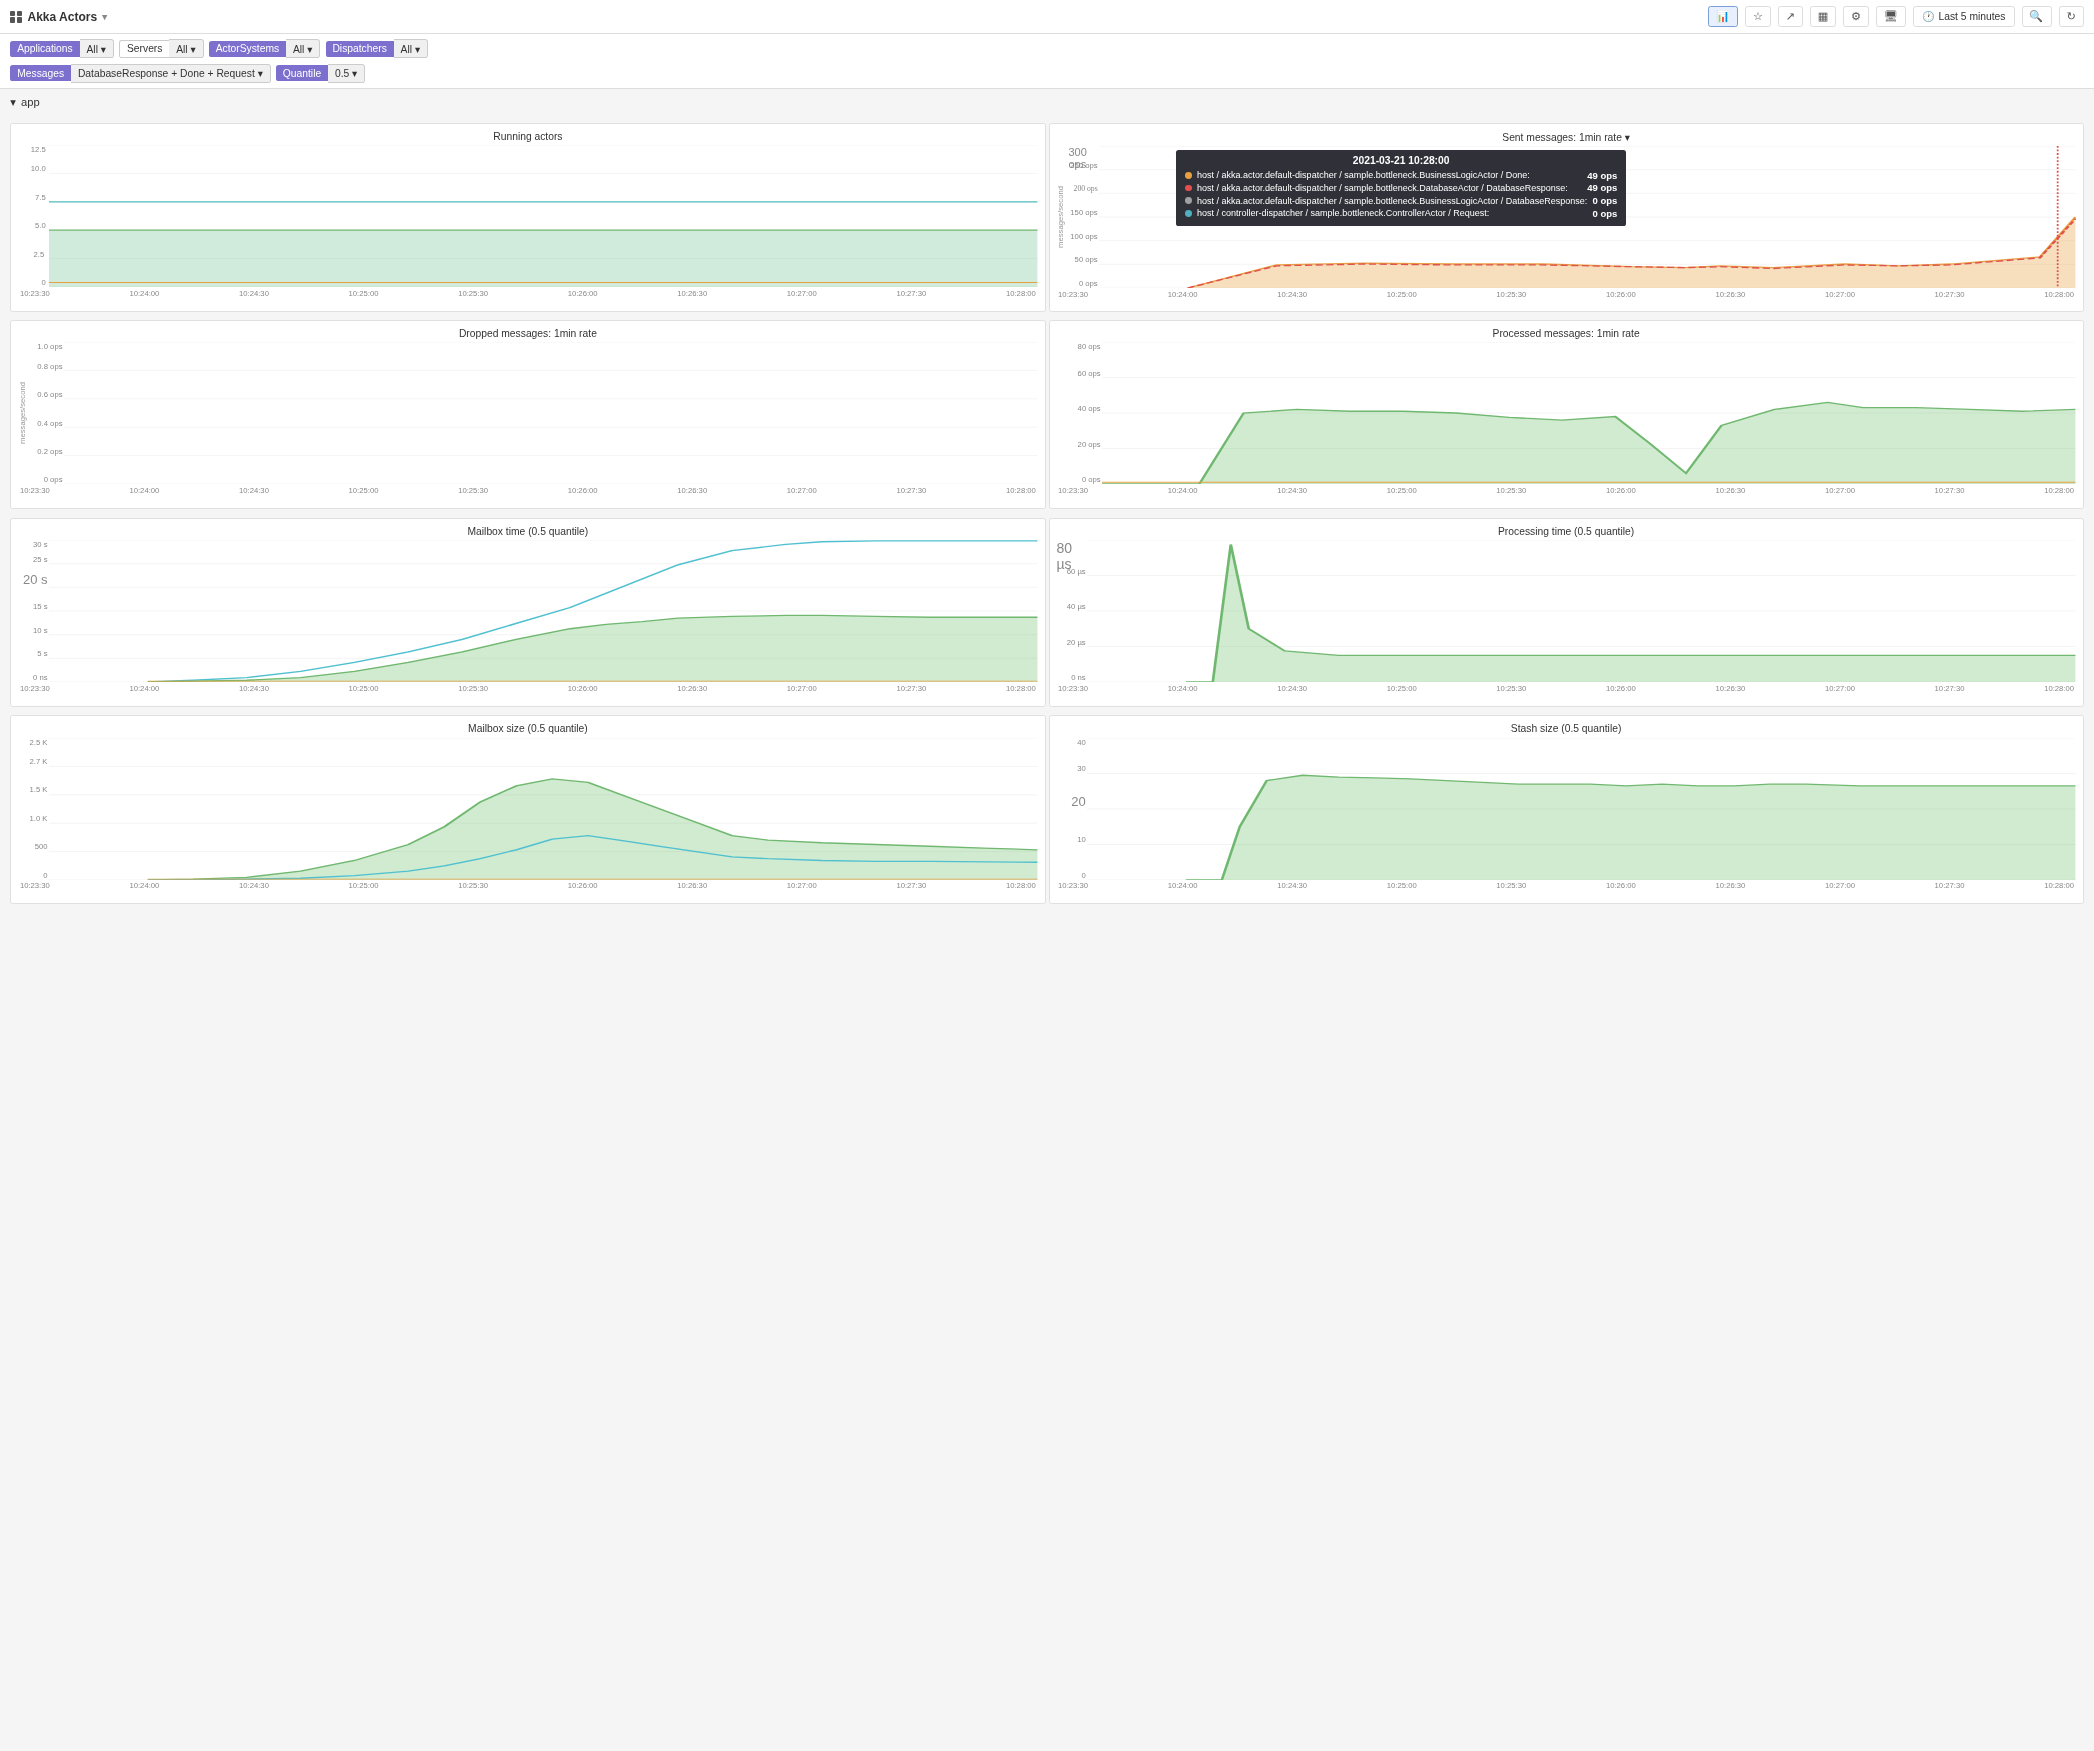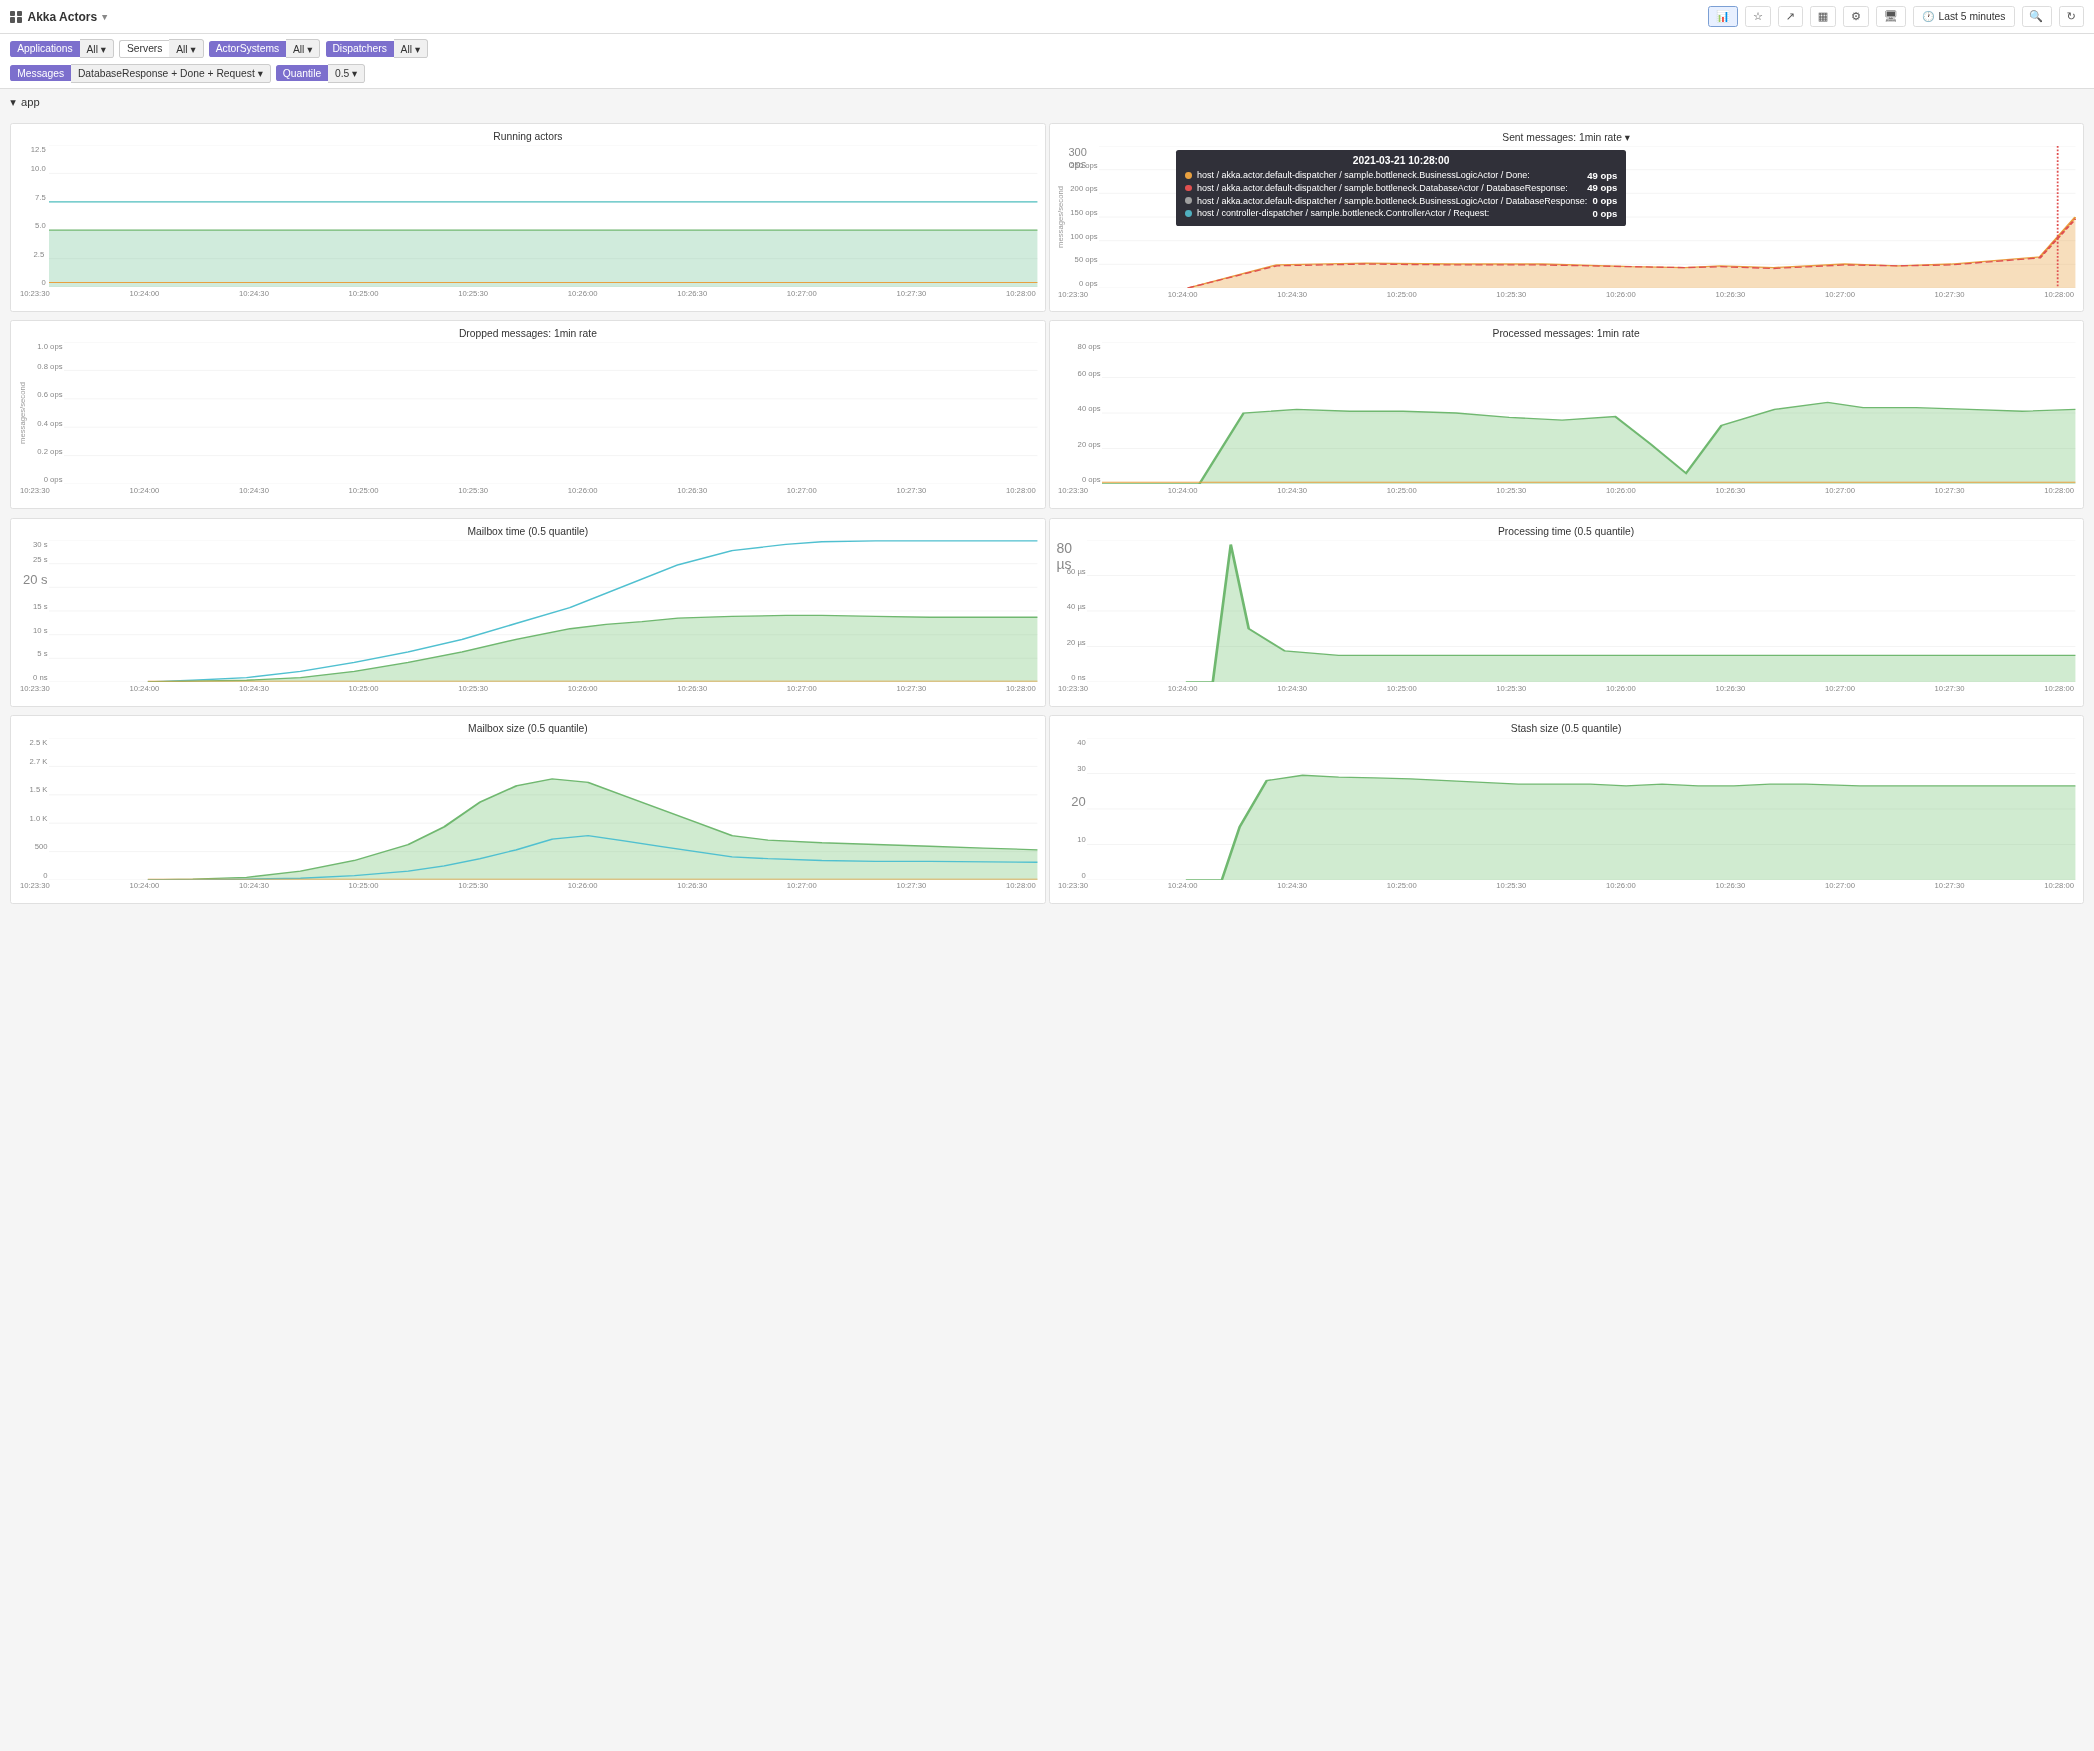--- a/index.html
+++ b/index.html
@@ -204,21 +204,21 @@
       <div class="chart-title">Sent messages: 1min rate ▾</div>
       <div style="display:flex;height:142px;">
         <div style="width:12px;position:relative;flex-shrink:0;">
           <span style="writing-mode:vertical-rl;transform:rotate(180deg);font-size:7.7px;color:#999;position:absolute;top:50%;transform:translateY(-50%) rotate(180deg);white-space:nowrap;">messages/second</span>
         </div>
         <div style="width:31px;position:relative;flex-shrink:0;">
           <div style="position:absolute;bottom:0;right:1.7px;font-size:7.7px;color:#888;">0 ops</div>
           <div style="position:absolute;bottom:16.6%;right:1.7px;font-size:7.7px;color:#888;">50 ops</div>
           <div style="position:absolute;bottom:33.3%;right:1.7px;font-size:7.7px;color:#888;">100 ops</div>
           <div style="position:absolute;bottom:50%;right:1.7px;font-size:7.7px;color:#888;">150 ops</div>
-          <div style="position:absolute;bottom:66.6%;right:1.7px;font-size:7.7px;color:#888;">200 ops</div>
+          <div style="position:absolute;bottom:66.6%;right:1.7px;font-size:7.7px;color:#888;font-family:Liberation Serif, serif;">200 ops</div>
           <div style="position:absolute;bottom:83.3%;right:1.7px;font-size:7.7px;color:#888;">250 ops</div>
           <div style="position:absolute;top:0;right:4px;font-size:11px;color:#888;">300 ops</div>
         </div>
         <div style="flex:1;position:relative;">
           <svg viewBox="0 0 550 160" preserveAspectRatio="none" style="width:100%;height:100%;position:absolute;top:0;left:0;">
             <line x1="0" y1="0" x2="550" y2="0" stroke="#eee" stroke-width="0.5"></line>
             <line x1="0" y1="26.7" x2="550" y2="26.7" stroke="#eee" stroke-width="0.5"></line>
             <line x1="0" y1="53.3" x2="550" y2="53.3" stroke="#eee" stroke-width="0.5"></line>
             <line x1="0" y1="80" x2="550" y2="80" stroke="#eee" stroke-width="0.5"></line>
             <line x1="0" y1="106.7" x2="550" y2="106.7" stroke="#eee" stroke-width="0.5"></line>

